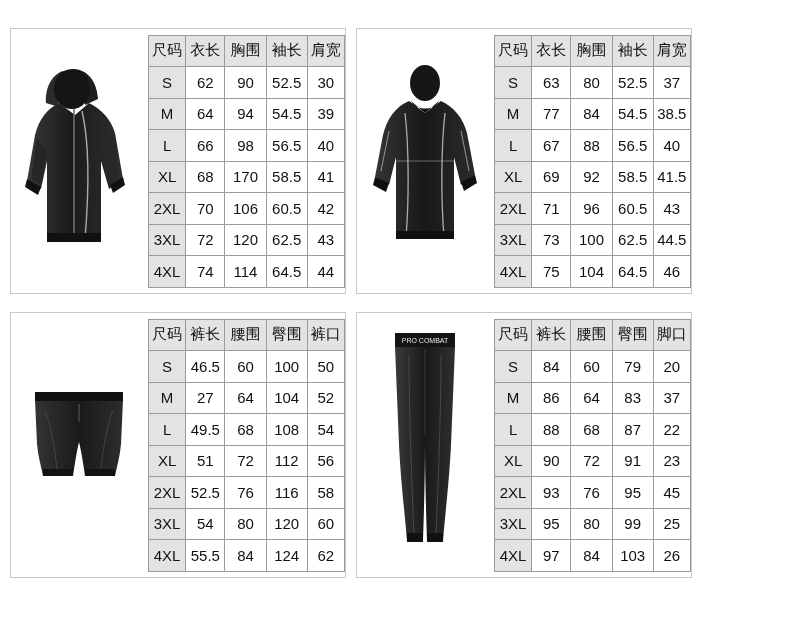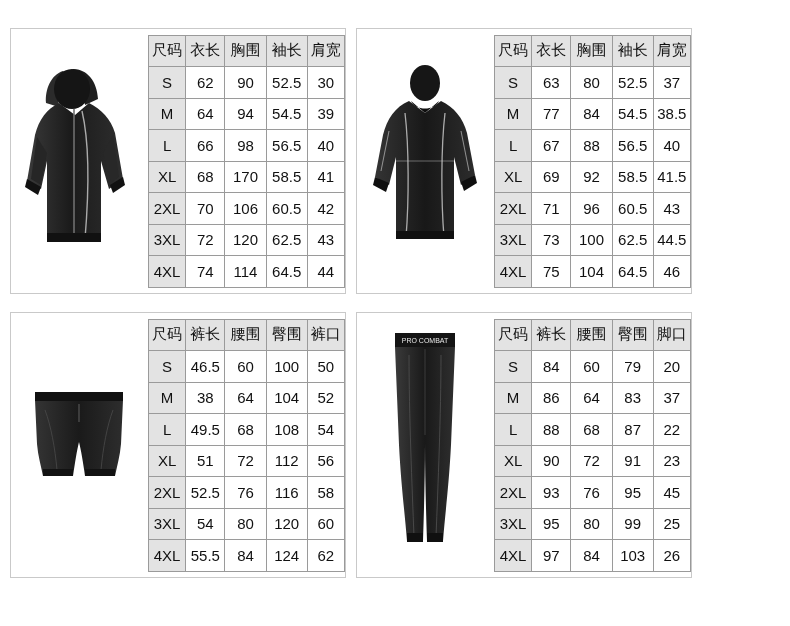--- a/index.html
+++ b/index.html
@@ -333,21 +333,21 @@
           <tbody>
             <tr>
               <td class="sizecol">S</td>
               <td>46.5</td>
               <td>60</td>
               <td>100</td>
               <td>50</td>
             </tr>
             <tr>
               <td class="sizecol">M</td>
-              <td>38</td>
+              <td>27</td>
               <td>64</td>
               <td>104</td>
               <td>52</td>
             </tr>
             <tr>
               <td class="sizecol">L</td>
               <td>49.5</td>
               <td>68</td>
               <td>108</td>
               <td>54</td>

